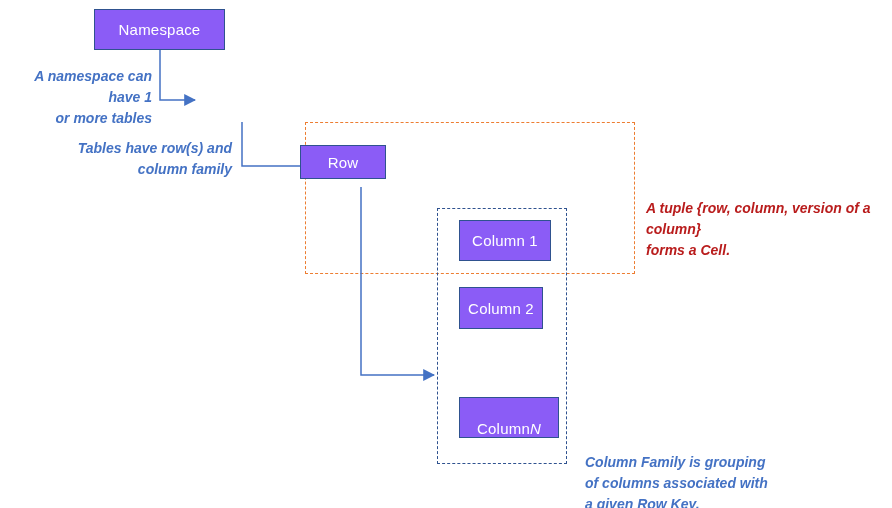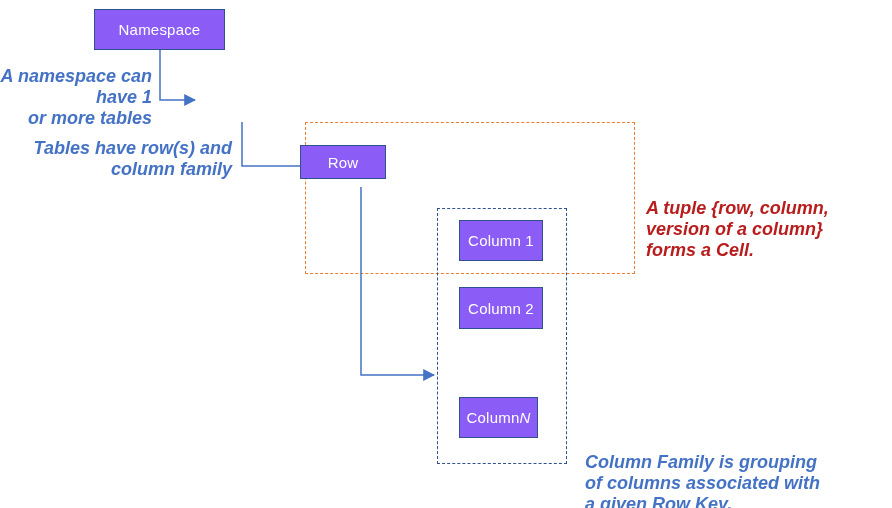--- a/index.html
+++ b/index.html
@@ -39,39 +39,39 @@
   svg.connectors {
     position: absolute;
     left: 0; top: 0;
     width: 892px; height: 508px;
     z-index: 2;
     pointer-events: none;
   }
 
   .anno {
     position: absolute;
-    font-size: 18px;
+    font-size: 14px;
     line-height: 21px;
     font-style: italic;
     font-weight: 600;
     white-space: pre-line;
     z-index: 4;
   }
   .anno.blue   { color: #4472C4; }
   .anno.orange { color: #b91c1c; }
   .anno.right  { text-align: right; }
   .anno.left   { text-align: left; }
 
   
   #node-namespace { left: 94px;  top: 9px;   width: 131px; height: 41px; }
   #node-table     { left: 198px; top: 81px;  width: 88px;  height: 41px; }
   #node-row       { left: 300px; top: 145px; width: 86px;  height: 34px; }
-  #node-col1      { left: 459px; top: 220px; width: 84px;  height: 41px; }
+  #node-col1      { left: 459px; top: 220px; width: 92px;  height: 41px; }
   #node-col2      { left: 459px; top: 287px; width: 84px;  height: 42px; }
-  #node-coln      { left: 459px; top: 397px; width: 79px;  height: 41px; }
+  #node-coln      { left: 459px; top: 397px; width: 100px;  height: 41px; align-items: flex-end; }
 
   
   #cell-rect          { left: 305px; top: 122px; width: 330px; height: 152px; }
   #column-family-rect { left: 437px; top: 208px; width: 130px; height: 256px; }
 
   
   #anno-namespace     { right: 740px; top: 66px;  }
   #anno-table         { right: 660px; top: 138px; }
   #anno-row           { right: 536px; top: 312px; }
   #anno-cell          { left: 646px;  top: 198px; }

